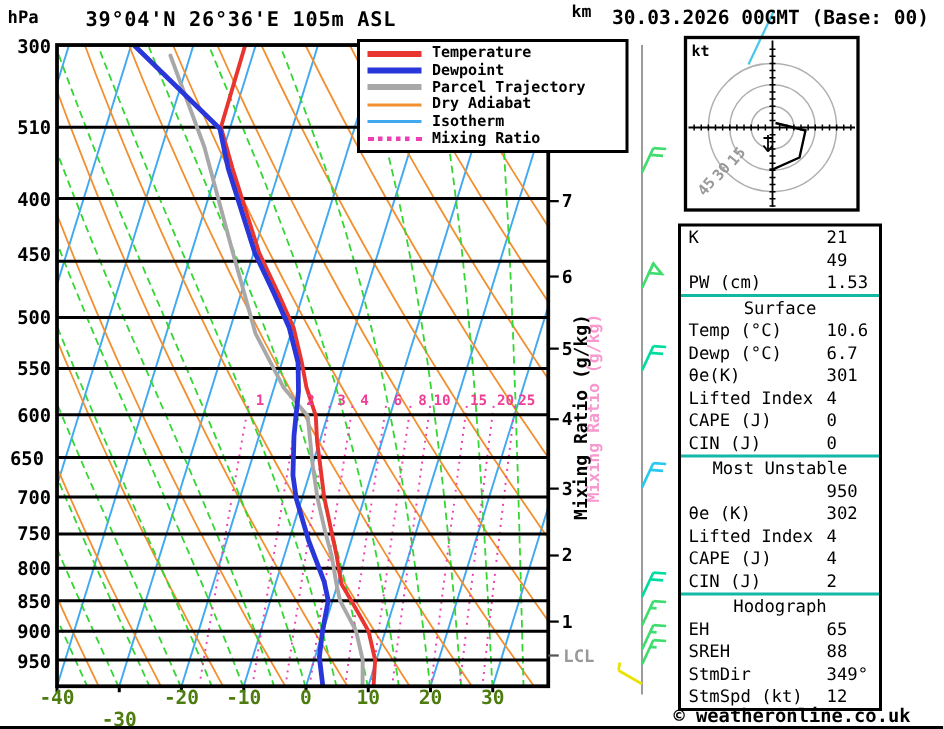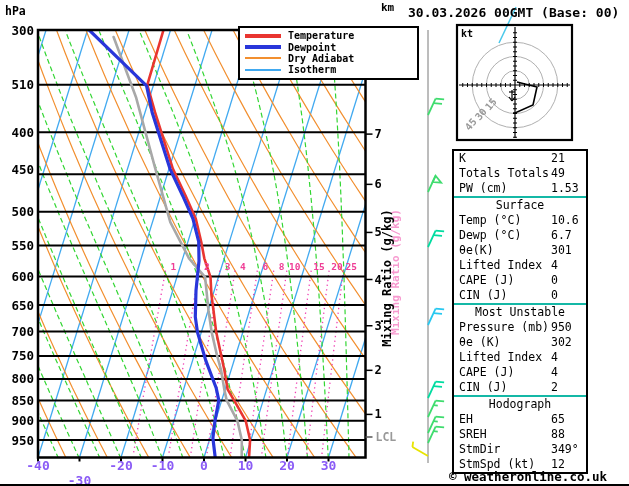--- a/index.html
+++ b/index.html
@@ -8,21 +8,21 @@
   svg{position:absolute;left:0;top:0;}
   .t{position:absolute;color:#000;white-space:pre;font-family:"DejaVu Sans Mono",monospace;}
   .hpa{left:5px;top:4px;font-size:11.5px;font-weight:bold;}
   .station{left:57px;top:5px;font-size:13.5px;font-weight:bold;letter-spacing:.5px;}
   .kmu{left:381px;top:1px;font-size:11px;font-weight:bold;}
   .aslu{left:377px;top:13px;font-size:11px;font-weight:bold;margin-top:47px;}
   .date{left:408px;top:5px;font-size:13px;font-weight:bold;}
   .xcaption{left:60px;top:469px;width:305px;text-align:center;font-size:13px;font-weight:bold;}
   .footer{left:433px;top:469px;width:190px;text-align:center;font-size:12.5px;font-weight:bold;}
   .plabel{position:absolute;left:2px;width:32px;text-align:right;font-size:12.5px;font-weight:bold;color:#000;white-space:pre;}
-  .tlabel{position:absolute;width:40px;text-align:center;top:458px;font-size:13px;font-weight:bold;color:#8b5cf6;}
+  .tlabel{position:absolute;width:40px;text-align:center;top:458px;font-size:13px;font-weight:bold;color:#4d7c0f;}
   .legendbox{position:absolute;left:238px;top:26px;width:172px;background:#fff;
              border:2px solid #000;padding:2px 0 2px 5px;}
   .lrow{display:flex;align-items:center;height:11.4px;}
   .lsample{display:inline-block;width:36px;margin-right:7px;flex:0 0 36px;}
   .llabel{font-size:10px;font-weight:bold;color:#000;white-space:pre;}
   .tablebox{position:absolute;left:452px;top:149px;width:132px;background:#fff;border:2px solid #000;}
   .tsection{position:relative;}
   .tsep{border-top:2px solid #14b8a6;}
   .trow{position:relative;height:15px;line-height:15px;font-size:11.5px;color:#000;white-space:pre;padding-left:5px;}
   .ttitle{text-align:center;padding-left:0;}
@@ -267,33 +267,34 @@
           <line x1="509" y1="97" x2="512" y2="101" stroke="#000" stroke-width="1.2"></line>
           <line x1="515" y1="97" x2="512" y2="101" stroke="#000" stroke-width="1.2"></line>
           <line x1="509" y1="92" x2="515" y2="92" stroke="#000" stroke-width="1.2"></line>
         </g>
         <rect x="457" y="25" width="115" height="115" fill="none" stroke="#000" stroke-width="2.2"></rect>
         <text x="461" y="37" font-size="10" font-weight="bold" fill="#000" font-family="DejaVu Sans Mono,monospace">kt</text>
       </g>
     </svg>
 
   <div class="t hpa">hPa</div>
+  <div class="t station">39°04'N 26°36'E 105m ASL</div>
   <div class="t kmu">km</div>
   <div class="t aslu">ASL</div>
   <div class="t date">30.03.2026 00GMT (Base: 00)</div>
 
   <div id="plabels">
       <div class="plabel" style="top: 22.5px;">300</div>
       <div class="plabel" style="top: 77.3314px;">510</div>
       <div class="plabel" style="top: 124.829px;">400</div>
       <div class="plabel" style="top: 162px;">450</div>
       <div class="plabel" style="top: 204.201px;">500</div>
       <div class="plabel" style="top: 238.103px;">550</div>
       <div class="plabel" style="top: 269.052px;">600</div>
-      <div class="plabel" style="top: 297.524px;">650</div>
+      <div class="plabel" style="top: 297.524px; text-align: center;">650</div>
       <div class="plabel" style="top: 323.884px;">700</div>
       <div class="plabel" style="top: 348.425px;">750</div>
       <div class="plabel" style="top: 371.381px;">800</div>
       <div class="plabel" style="top: 392.945px;">850</div>
       <div class="plabel" style="top: 413.276px;">900</div>
       <div class="plabel" style="top: 432.508px;">950</div>
     </div>
   <div id="tlabels">
       <div class="tlabel" style="left: 18px;">-40</div>
       <div class="tlabel" style="left: 59.5px; margin-top: 15px;">-30</div>
@@ -309,46 +310,54 @@
   <div id="legend" class="legendbox">
       <div class="lrow">
         <span class="lsample" style="border-top: 4px solid rgb(233, 53, 48);"></span>
         <span class="llabel">Temperature</span>
       </div>
       <div class="lrow">
         <span class="lsample" style="border-top: 4px solid rgb(41, 54, 218);"></span>
         <span class="llabel">Dewpoint</span>
       </div>
       <div class="lrow">
+        <span class="lsample" style="border-top: 4px solid rgb(168, 168, 168);"></span>
+        <span class="llabel">Parcel Trajectory</span>
+      </div>
+      <div class="lrow">
         <span class="lsample" style="border-top: 2px solid rgb(242, 143, 47);"></span>
         <span class="llabel">Dry Adiabat</span>
       </div>
       <div class="lrow">
         <span class="lsample" style="border-top: 2px solid rgb(65, 169, 240);"></span>
         <span class="llabel">Isotherm</span>
+      </div>
+      <div class="lrow">
+        <span class="lsample" style="border-top: 3px dotted rgb(239, 62, 178);"></span>
+        <span class="llabel">Mixing Ratio</span>
       </div>
     </div>
   <div id="datatable" class="tablebox">
       <div class="tsection">
         <div class="trow"><span>K</span><span class="tval">21</span></div>
-        <div class="trow"><span>Totals Totals</span><span class="tval">49</span></div>
+        <div class="trow"><span class="tval">49</span></div>
         <div class="trow"><span>PW (cm)</span><span class="tval">1.53</span></div>
       </div>
       <div class="tsection tsep">
         <div class="trow ttitle">Surface</div>
         <div class="trow"><span>Temp (°C)</span><span class="tval">10.6</span></div>
         <div class="trow"><span>Dewp (°C)</span><span class="tval">6.7</span></div>
         <div class="trow"><span>θe(K)</span><span class="tval">301</span></div>
         <div class="trow"><span>Lifted Index</span><span class="tval">4</span></div>
         <div class="trow"><span>CAPE (J)</span><span class="tval">0</span></div>
         <div class="trow"><span>CIN (J)</span><span class="tval">0</span></div>
       </div>
       <div class="tsection tsep">
         <div class="trow ttitle">Most Unstable</div>
-        <div class="trow"><span>Pressure (mb)</span><span class="tval">950</span></div>
+        <div class="trow"><span class="tval">950</span></div>
         <div class="trow"><span>θe (K)</span><span class="tval">302</span></div>
         <div class="trow"><span>Lifted Index</span><span class="tval">4</span></div>
         <div class="trow"><span>CAPE (J)</span><span class="tval">4</span></div>
         <div class="trow"><span>CIN (J)</span><span class="tval">2</span></div>
       </div>
       <div class="tsection tsep">
         <div class="trow ttitle">Hodograph</div>
         <div class="trow"><span>EH</span><span class="tval">65</span></div>
         <div class="trow"><span>SREH</span><span class="tval">88</span></div>
         <div class="trow"><span>StmDir</span><span class="tval">349°</span></div>

